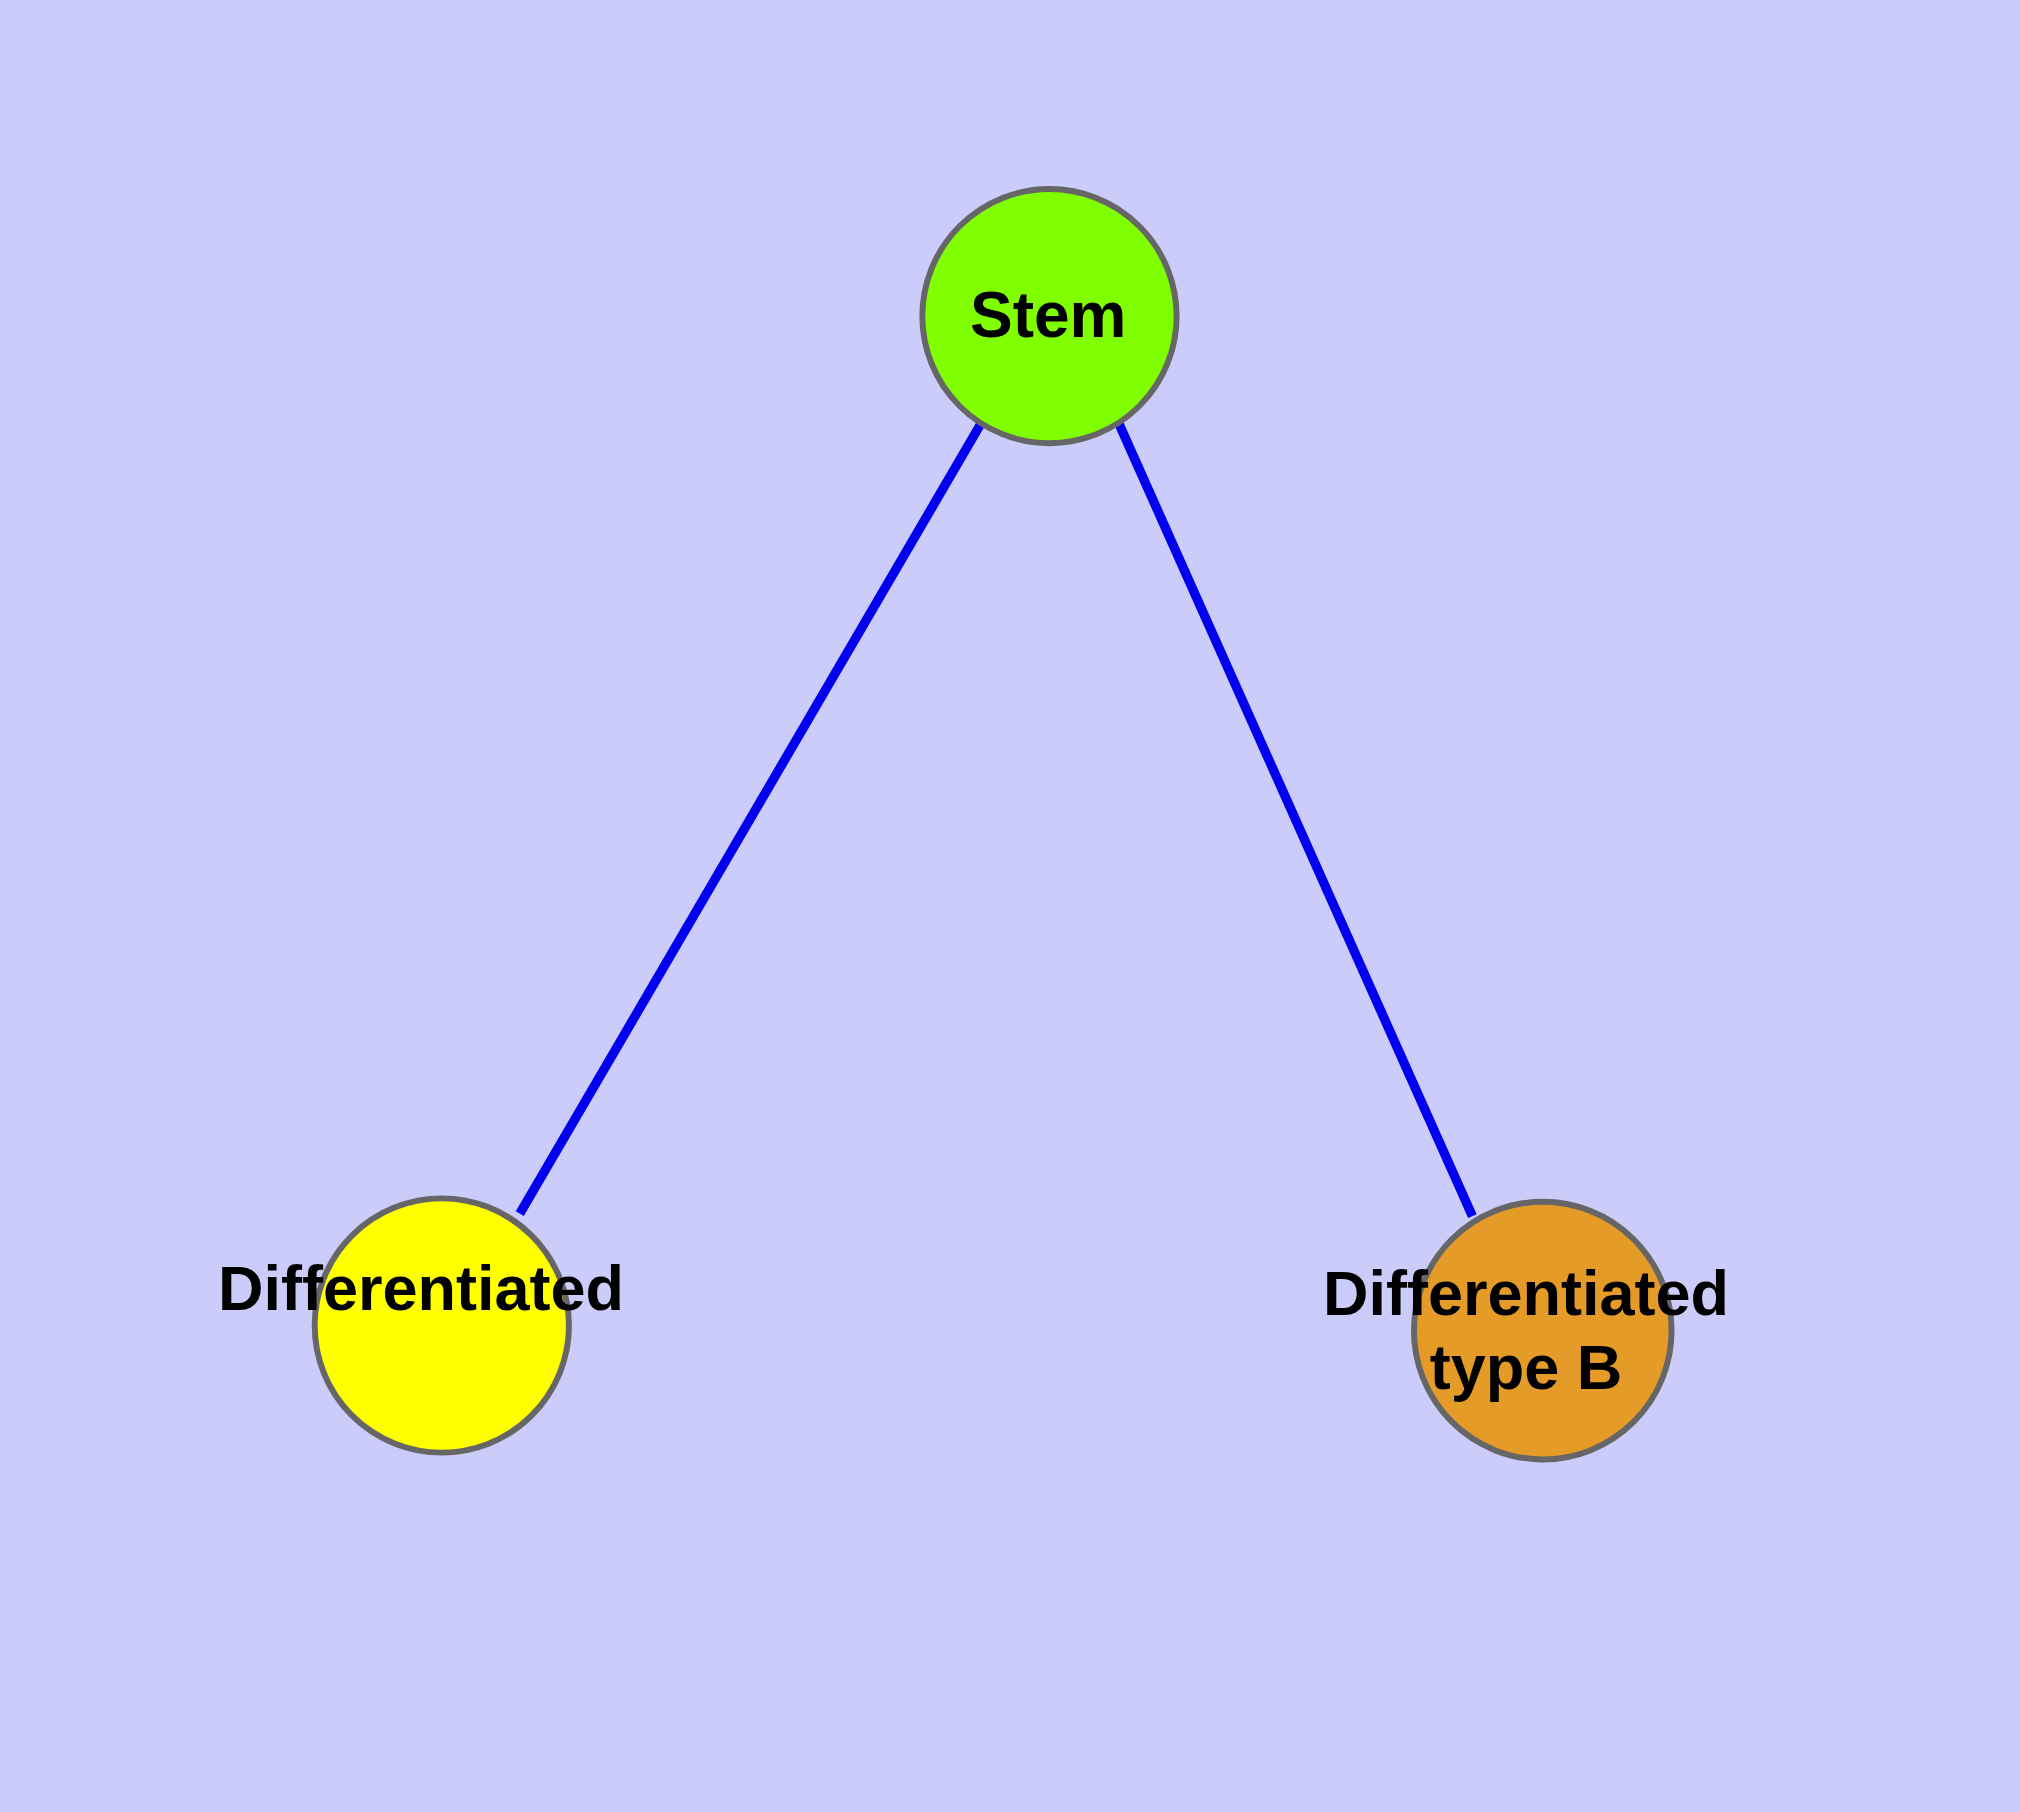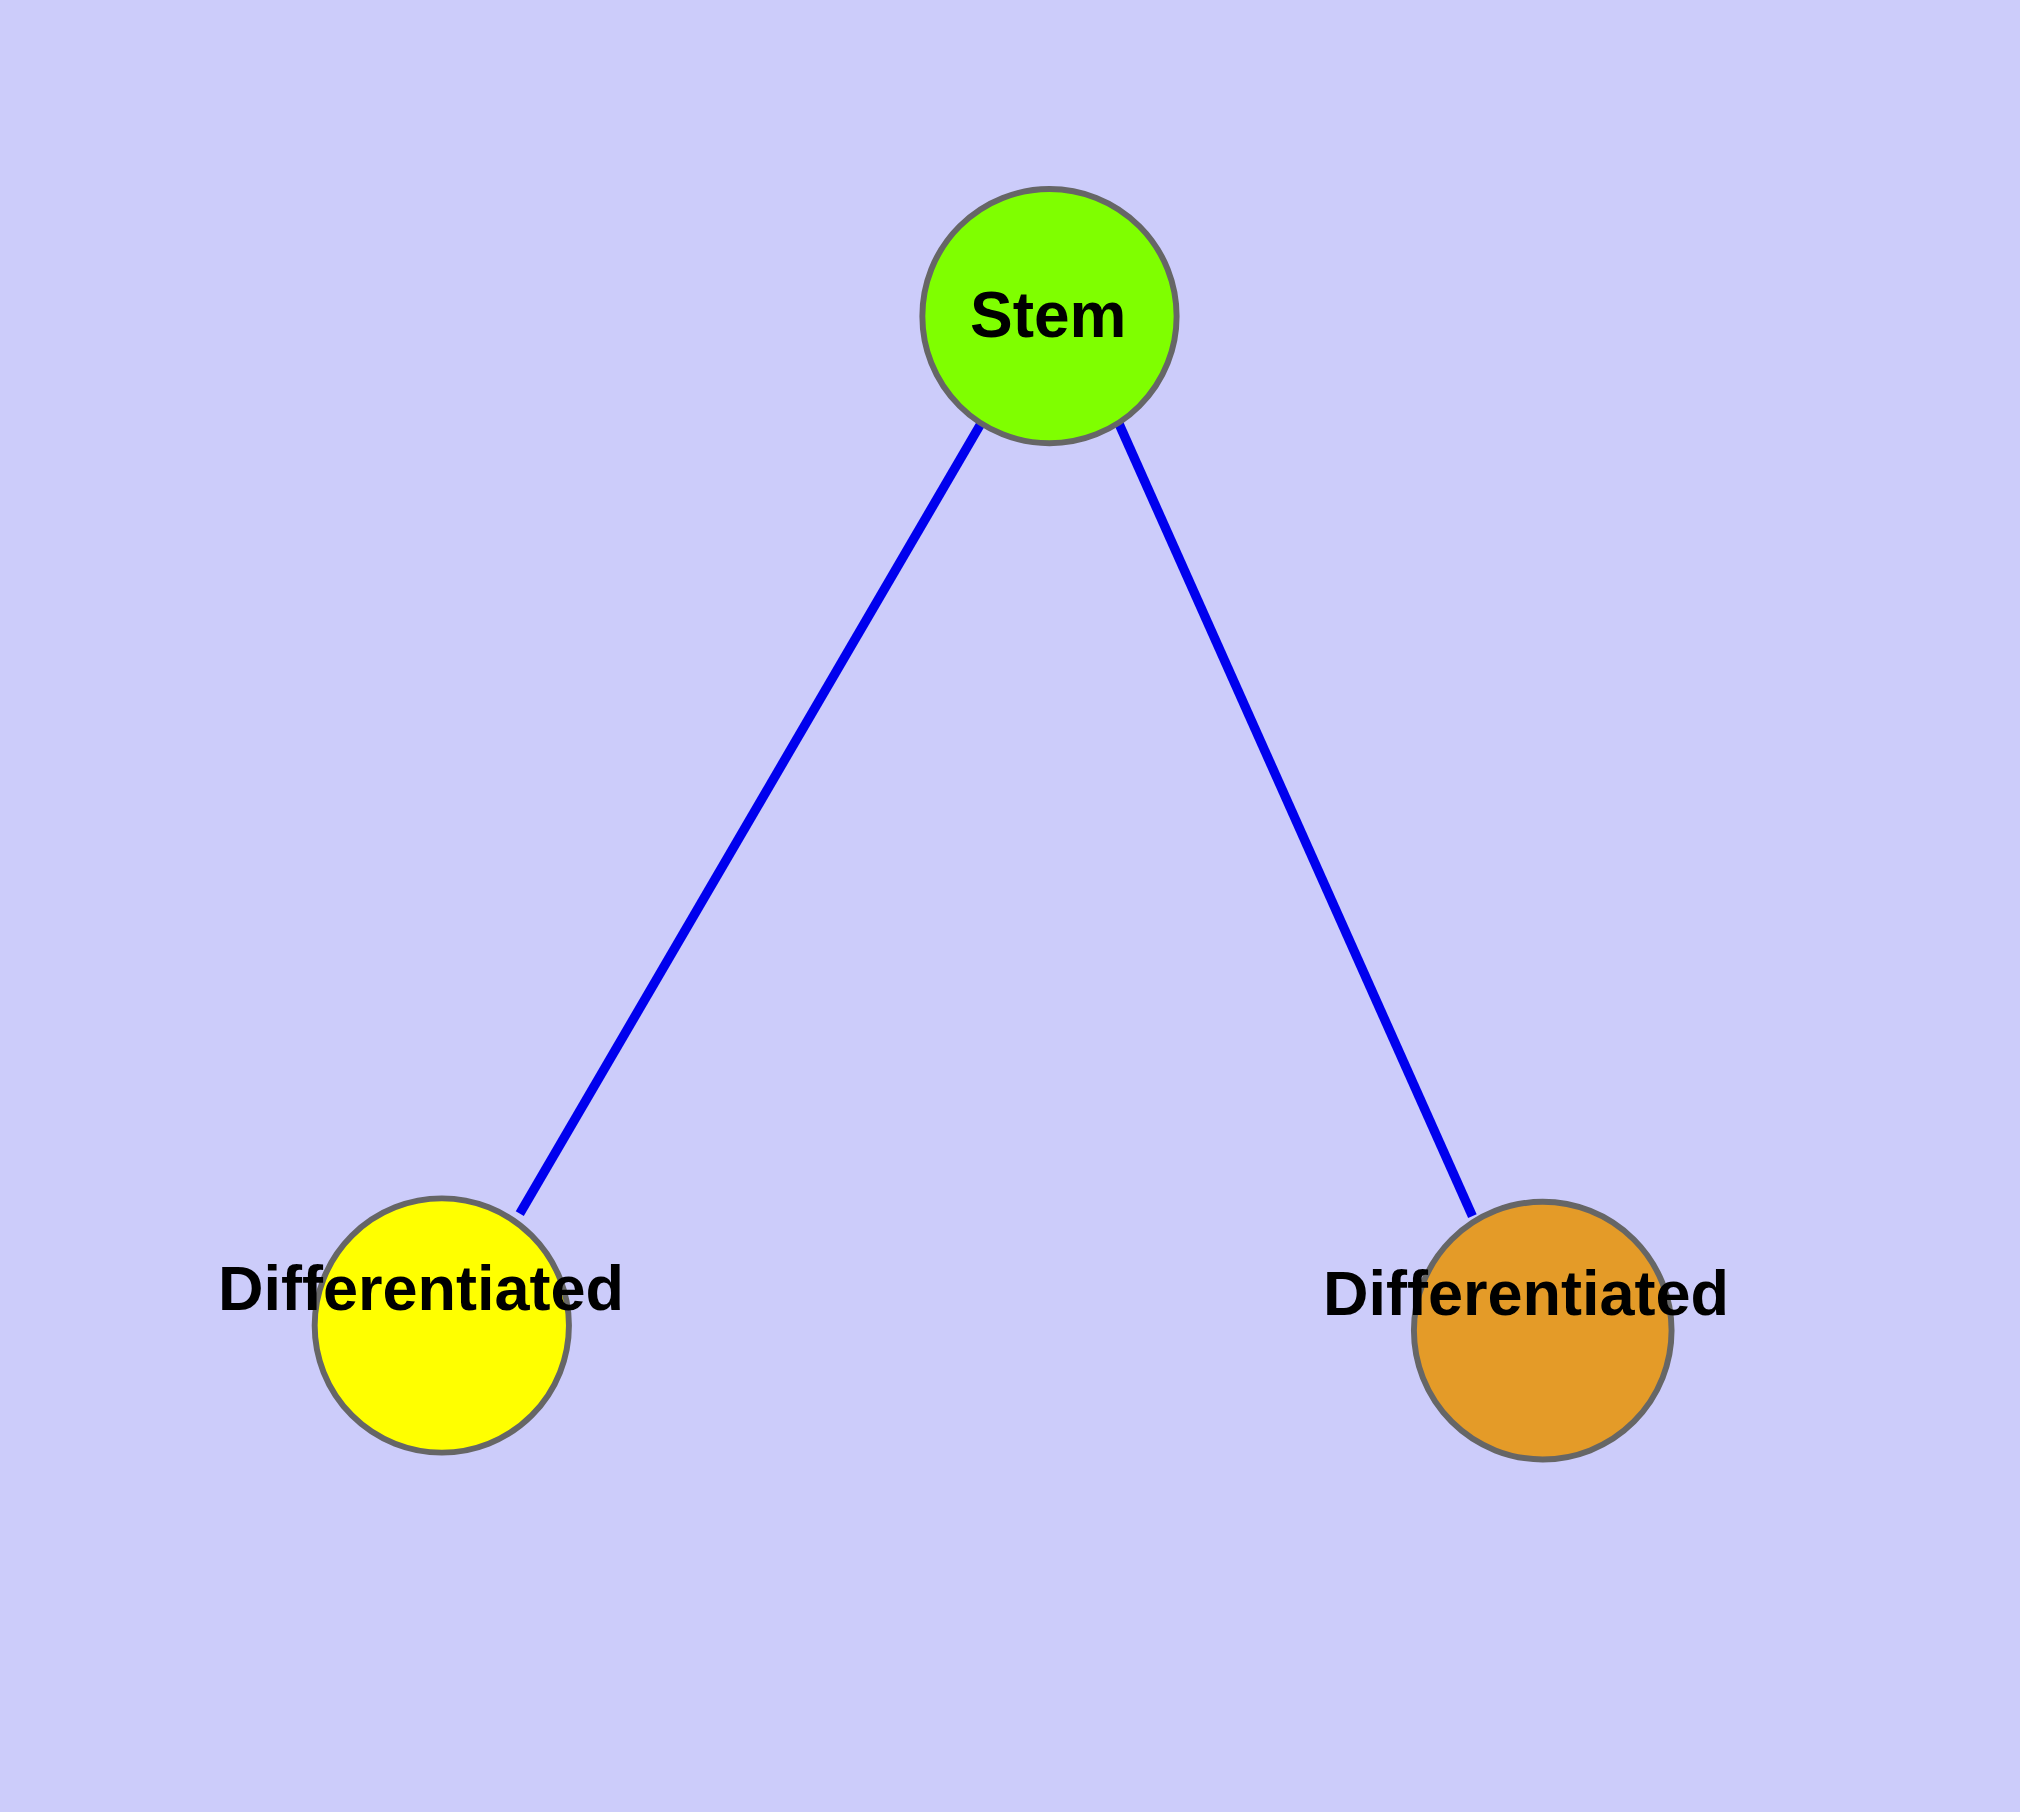--- a/index.html
+++ b/index.html
@@ -68,17 +68,18 @@
 
   <div id="label-layer">
       <div class="node-label stem-label" style="font-size: 64px; color: rgb(0, 0, 0); left: 970px; top: 278px;">
         <span class="label-line">Stem</span>
       </div>
       <div class="node-label leaf-label" style="font-size: 63px; color: rgb(0, 0, 0); left: 218px; top: 1251px;">
         <span class="label-line">Differentiated</span>
       </div>
       <div class="node-label leaf-label" style="font-size: 63px; color: rgb(0, 0, 0); left: 1323px; top: 1256px;">
         <span class="label-line">Differentiated</span>
+        <span class="label-line">type B</span>
       </div>
     </div>
 
 </div>
 
 
 </body></html>

